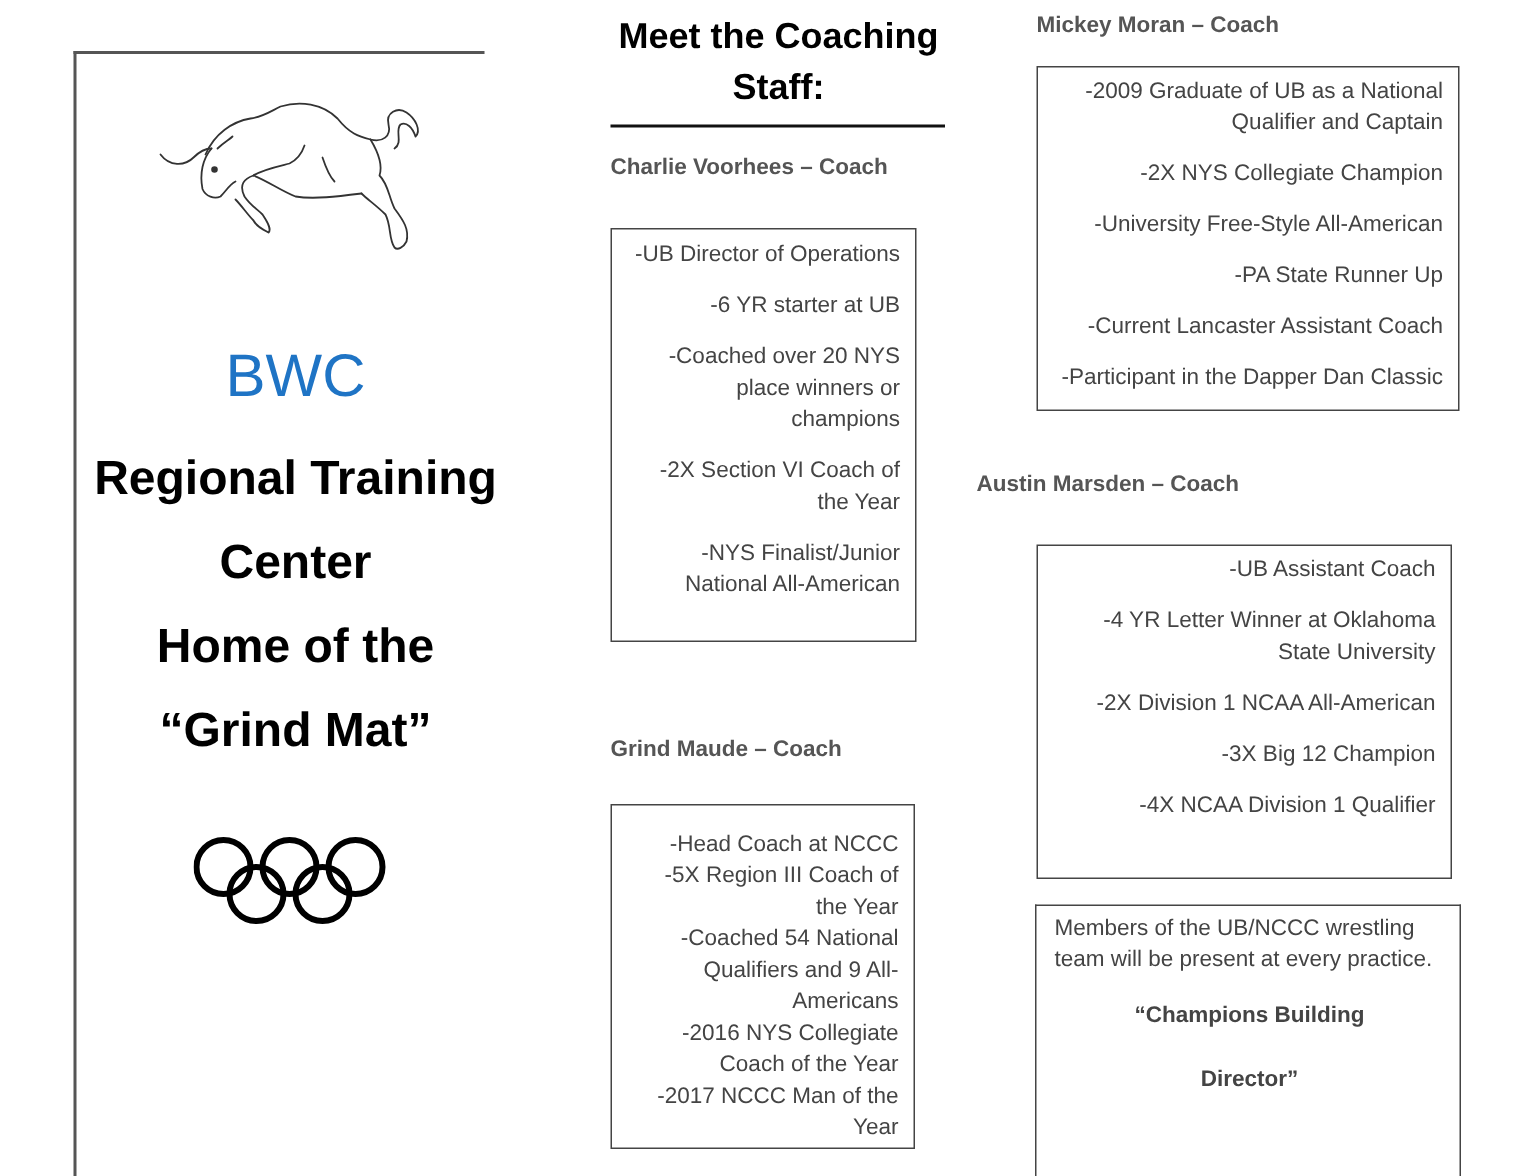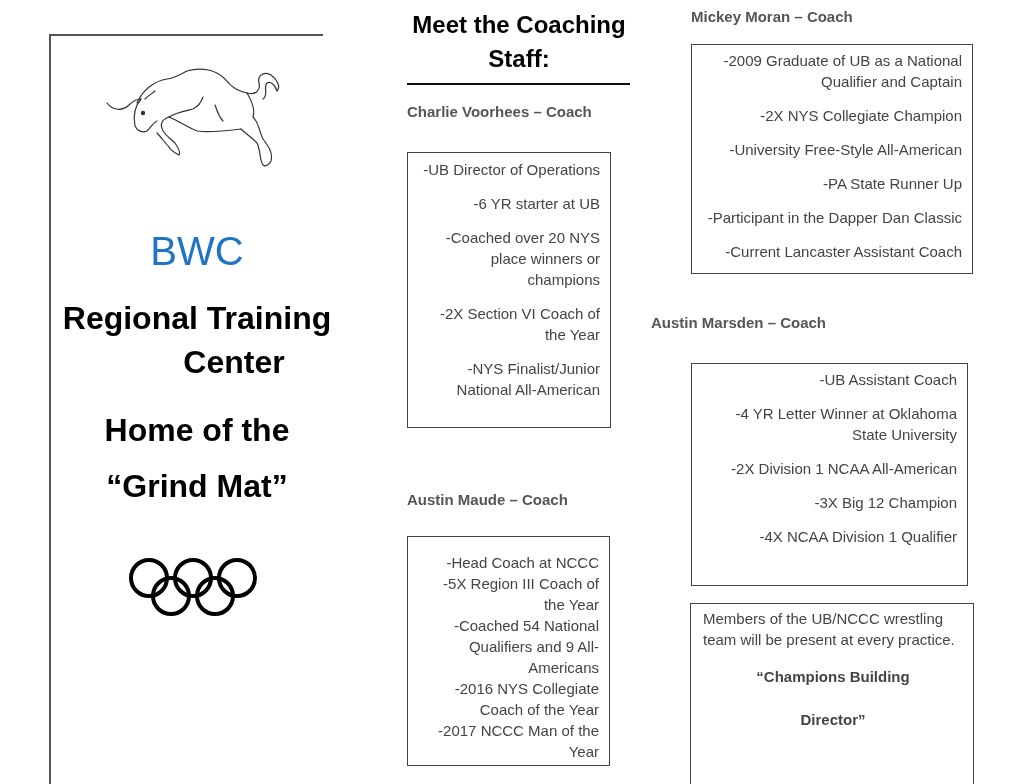--- a/index.html
+++ b/index.html
@@ -149,21 +149,21 @@
 
     <path d="M136,68 C120,70 104,72 92,70 C82,66 74,60 64,56"></path>
 
     <path d="M64,56 C58,58 54,62 58,70 C62,76 66,78 70,82 C74,88 76,92 74,94 C70,92 66,90 64,86 C60,82 56,76 52,72"></path>
     <path d="M64,56 C70,52 80,50 88,48 C92,46 96,42 98,36"></path>
     <path d="M110,44 C112,50 114,56 118,60"></path>
   </svg>
 
   <div class="brand">BWC</div>
   <div class="left-line" style="top:264px;">Regional Training</div>
-  <div class="left-line" style="top:308px;padding-left:37px;">Center</div>
+  <div class="left-line" style="top:320px;">Center</div>
   <div class="left-line" style="top:376px;">Home of the</div>
   <div class="left-line" style="top:432px;">“Grind Mat”</div>
 
   <svg class="rings" viewBox="0 0 134 64" fill="none" stroke="#000" stroke-width="4">
     <circle cx="20" cy="22" r="18"></circle>
     <circle cx="64" cy="22" r="18"></circle>
     <circle cx="108" cy="22" r="18"></circle>
     <circle cx="42" cy="40" r="18"></circle>
     <circle cx="86" cy="40" r="18"></circle>
   </svg>
@@ -177,37 +177,37 @@
 
 <div class="coach-name" style="left:407px; top:103px;">Charlie Voorhees – Coach</div>
 <div class="bio-box" style="left:407px; top:152px; width:204px; height:276px;">
   <div class="item">-UB Director of Operations</div>
   <div class="item">-6 YR starter at UB</div>
   <div class="item">-Coached over 20 NYS place winners or champions</div>
   <div class="item">-2X Section VI Coach of the Year</div>
   <div class="item">-NYS Finalist/Junior National All-American</div>
 </div>
 
-<div class="coach-name" style="left:407px; top:491px;">Austin Maude – Coach</div>
+<div class="coach-name" style="left:407px; top:491px;">Grind Maude – Coach</div>
 <div class="bio-box tight" style="left:407px; top:536px; width:203px; height:230px; padding-top:15px;">
   <div class="item">-Head Coach at NCCC</div>
   <div class="item">-5X Region III Coach of the Year</div>
   <div class="item">-Coached 54 National Qualifiers and 9 All-Americans</div>
   <div class="item">-2016 NYS Collegiate Coach of the Year</div>
   <div class="item">-2017 NCCC Man of the Year</div>
 </div>
 
 <div class="coach-name" style="left:691px; top:8px;">Mickey Moran – Coach</div>
 <div class="bio-box" style="left:691px; top:44px; width:282px; height:230px; padding-top:5px;">
   <div class="item">-2009 Graduate of UB as a National Qualifier and Captain</div>
   <div class="item">-2X NYS Collegiate Champion</div>
   <div class="item">-University Free-Style All-American</div>
   <div class="item">-PA State Runner Up</div>
+  <div class="item">-Current Lancaster Assistant Coach</div>
   <div class="item">-Participant in the Dapper Dan Classic</div>
-  <div class="item">-Current Lancaster Assistant Coach</div>
 </div>
 
 <div class="coach-name" style="left:651px; top:314px;">Austin Marsden – Coach</div>
 <div class="bio-box" style="left:691px; top:363px; width:277px; height:223px; padding-top:5px;">
   <div class="item">-UB Assistant Coach</div>
   <div class="item">-4 YR Letter Winner at Oklahoma State University</div>
   <div class="item">-2X Division 1 NCAA All-American</div>
   <div class="item">-3X Big 12 Champion</div>
   <div class="item">-4X NCAA Division 1 Qualifier</div>
 </div>

